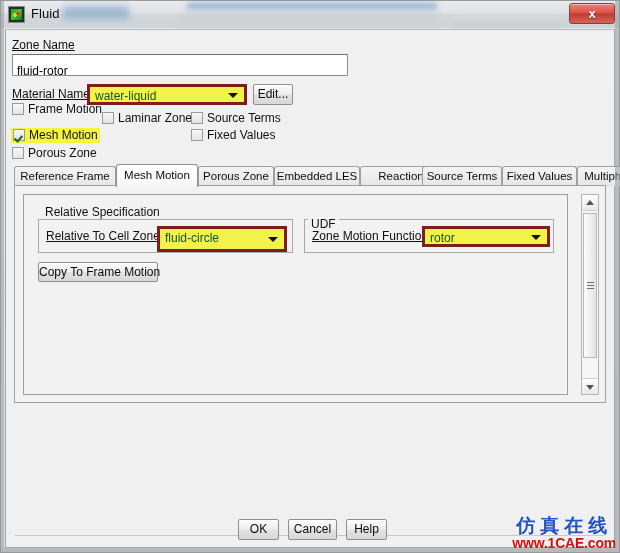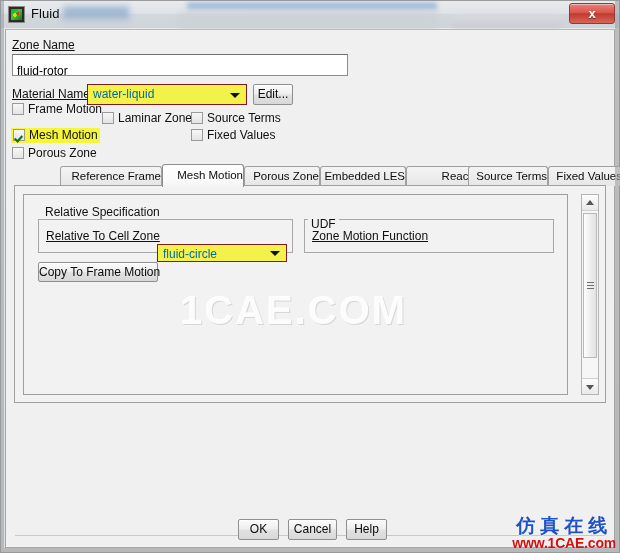--- a/index.html
+++ b/index.html
@@ -153,24 +153,24 @@
     line-height: 16px;
     overflow: hidden;
     white-space: nowrap;
     cursor: text;
   }
 
   
   .combo {
     position: absolute;
     background: #f2f24a;
-    border: 1px solid #7f1d1d;
-    box-sizing: border-box;
-    font-size: 12px;
-    color: #0369a1;
+    border: 3px solid #7f1d1d;
+    box-sizing: border-box;
+    font-size: 12px;
+    color: #14532d;
     padding: 2px 20px 2px 5px;
     line-height: 15px;
     white-space: nowrap;
     overflow: hidden;
     cursor: pointer;
   }
   .combo .arrow {
     position: absolute;
     right: 6px; top: 50%;
     margin-top: -2px;
@@ -240,25 +240,24 @@
     top: 2px;
     height: 20px;
     box-sizing: border-box;
     background: linear-gradient(to bottom, #f4f4f4 0%, #e6e6e6 100%);
     border: 1px solid #a0a0a0;
     border-bottom: none;
     border-top-left-radius: 3px;
     border-top-right-radius: 3px;
     font-size: 11.5px;
     color: #0d0d0d;
-    text-align: right;
+    text-align: center;
     line-height: 19px;
     white-space: nowrap;
     cursor: pointer;
-    margin-left: 46px;
   }
   .tab.active {
     top: 0;
     height: 23px;
     line-height: 21px;
     background: linear-gradient(to bottom, #ffffff 0%, #fafafa 70%, #f4f4f4 100%);
     border-color: #8f8f8f;
     z-index: 3;
   }
 
@@ -448,46 +447,49 @@
       <div class="tab" style="left:488px; width:75px;">Fixed Values</div>
       <div class="tab" style="left:563px; width:70px;">Multiphase</div>
     </div>
 
     <div class="tabpanel">
       <div class="inner-panel">
 
         <div class="group" style="left:14px; top:24px; width:255px; height:34px;"></div>
         <div class="group-title" style="left:18px; top:10px;">Relative Specification</div>
         <div class="lbl" style="left:22px; top:34px;">Relative To Cell Zone</div>
-        <div class="combo" style="left:133px; top:49px; width:130px; height:18px;">
+        <div class="combo" style="left:133px; top:31px; width:130px; height:26px;">
           <span>fluid-circle</span>
           <span class="arrow"></span>
         </div>
 
         <div class="btn" style="left:14px; top:67px; width:120px; height:20px;">Copy To Frame Motion</div>
 
         <div class="group" style="left:280px; top:24px; width:250px; height:34px;"></div>
         <div class="group-title" style="left:284px; top:10px;margin-top:12px;">UDF</div>
         <div class="lbl" style="left:288px; top:34px;">Zone Motion Function</div>
+        <div class="combo" style="left:398px; top:31px; width:128px; height:21px;">
+          <span>rotor</span>
+          <span class="arrow"></span>
+        </div>
       </div>
 
       <div class="scrollbar">
         <div class="sb-btn up" style="top:0;">
           <span class="tri"></span>
         </div>
         <div class="sb-thumb" style="top:18px; height:145px;">
           <span class="grip"></span>
         </div>
         <div class="sb-btn down" style="bottom:0;">
           <span class="tri"></span>
         </div>
       </div>
     </div>
 
-    <div class="wm-center">1CAE.COM</div>
 
     <div class="sep-line"></div>
     <div class="btn" style="left:232px; top:489px; width:41px; height:21px; line-height:19px;">OK</div>
     <div class="btn" style="left:282px; top:489px; width:49px; height:21px; line-height:19px;">Cancel</div>
     <div class="btn" style="left:340px; top:489px; width:41px; height:21px; line-height:19px;">Help</div>
   </div>
 
   <div class="wm-brand">
     <div class="wm-cn">仿真在线</div>
     <div class="wm-url">www.1CAE.com</div>

